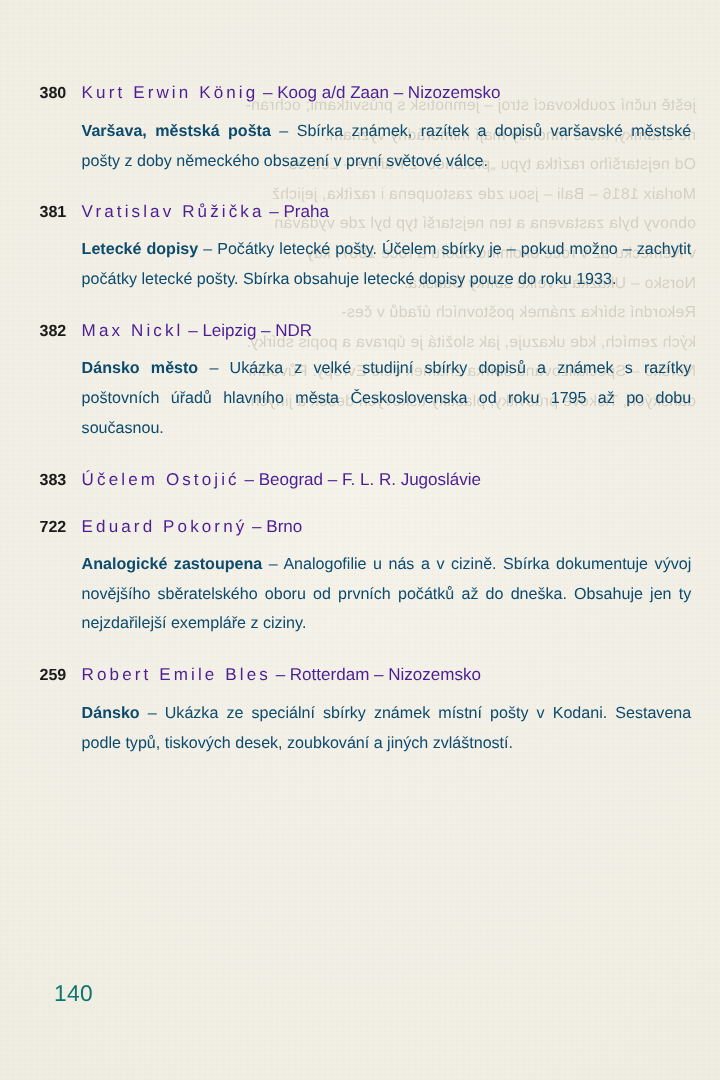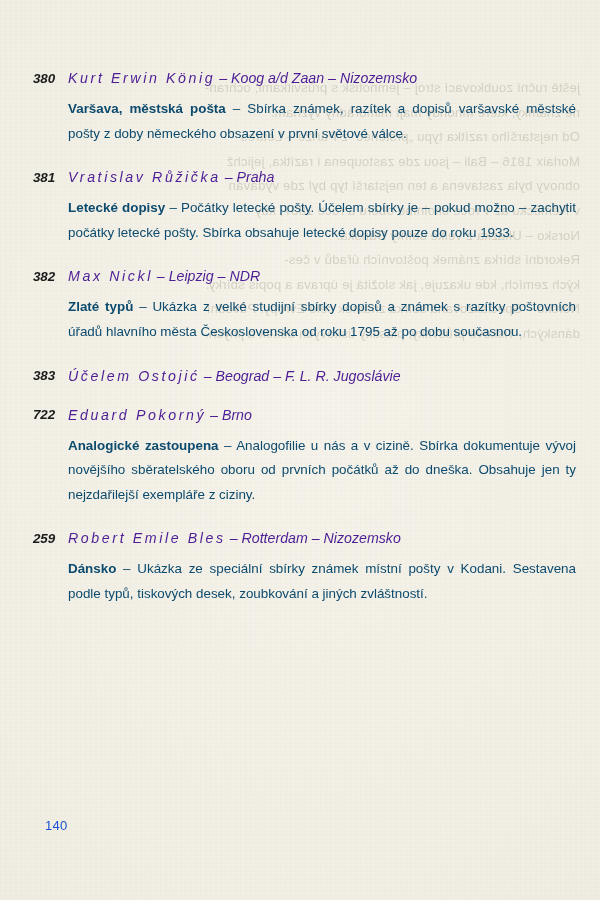--- a/index.html
+++ b/index.html
@@ -63,23 +63,22 @@
   }
 
   .entry {
     margin-bottom: 23px;
     position: relative;
   }
   .entry:last-of-type { margin-bottom: 0; }
 
   .entry-head {
     display: flex;
-    align-items: center;
+    align-items: flex-start;
     margin-bottom: 11px;
-    font-style: italic;
   }
   .entry-num {
     width: 35px;
     flex: 0 0 35px;
     font-weight: bold;
     font-size: 13.4px;
     color: #1b1b1b;
     letter-spacing: -0.1px;
   }
   .entry-name {
@@ -101,22 +100,22 @@
     hyphens: manual;
   }
   .entry-body .term {
     font-weight: bold;
   }
 
   .folio {
     position: absolute;
     left: 45px;
     top: 818px;
-    font-size: 13px;
-    color: #1d4ed8;
+    font-size: 19px;
+    color: #0f766e;
     letter-spacing: .3px;
   }
 </style>
 </head>
 <body>
 
 <div class="paper"></div>
 
 <div class="bleed" aria-hidden="true">
   <div>ještě ruční zoubkovací stroj – jemnotisk s průsvitkami; ochran-</div>
@@ -152,21 +151,21 @@
         <div class="entry-name"><span class="tracked">Vratislav Růžička</span><span> – Praha</span></div>
       </div>
       <div class="entry-body"><span class="term">Letecké dopisy</span><span> – Počátky letecké pošty. Účelem sbírky je – pokud možno – zachytit počátky letecké pošty. Sbírka obsahuje letecké dopisy pouze do roku 1933.</span></div>
     </div>
 
     <div class="entry">
       <div class="entry-head">
         <div class="entry-num">382</div>
         <div class="entry-name"><span class="tracked">Max Nickl</span><span> – Leipzig – NDR</span></div>
       </div>
-      <div class="entry-body"><span class="term">Zlaté typů</span><span> – Ukázka z velké studijní sbírky dopisů a známek s razítky poštovních úřadů hlavního města Československa od roku 1795 až po dobu současnou.</span></div>
+      <div class="entry-body"><span class="term">Dánsko město</span><span> – Ukázka z velké studijní sbírky dopisů a známek s razítky poštovních úřadů hlavního města Československa od roku 1795 až po dobu současnou.</span></div>
     </div>
 
     <div class="entry">
       <div class="entry-head">
         <div class="entry-num">383</div>
         <div class="entry-name"><span class="tracked">Účelem Ostojić</span><span> – Beograd – F. L. R. Jugoslávie</span></div>
       </div>
     </div>
 
     <div class="entry">

